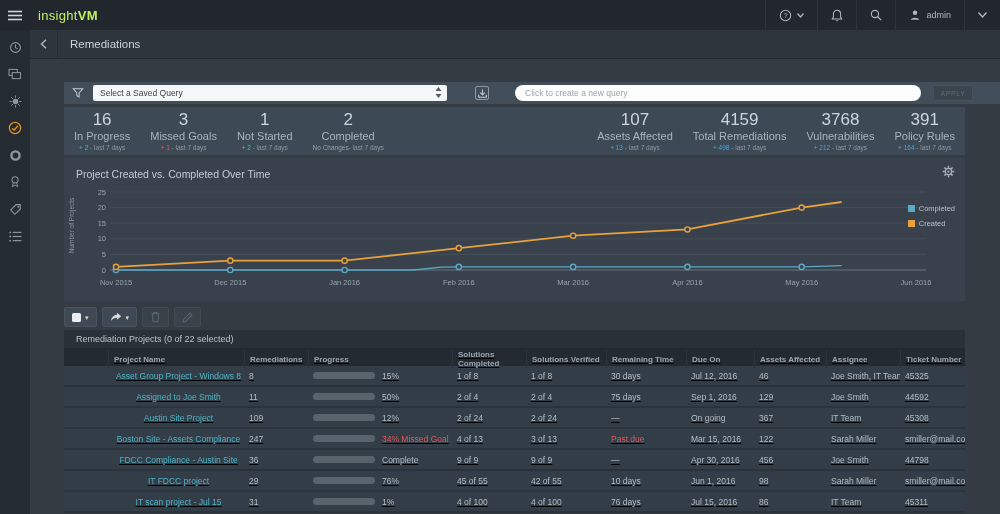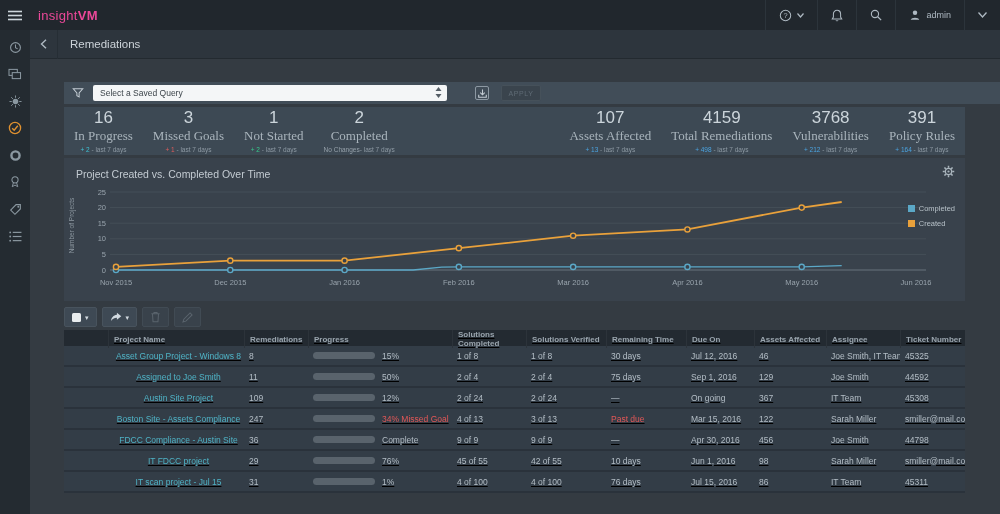--- a/index.html
+++ b/index.html
@@ -5,21 +5,21 @@
   * { margin:0; padding:0; box-sizing:border-box; }
   html,body { width:1000px; height:514px; overflow:hidden; }
   body { position:relative; background:#343b42; font-family:"Liberation Sans",sans-serif;
          -webkit-font-smoothing:antialiased; }
   svg { display:block; }
 
   
   .app-header { position:absolute; top:0; left:0; right:0; height:30px; background:#21272d;
                 display:flex; align-items:center; z-index:9; }
   .hamburger { width:30px; height:30px; display:flex; align-items:center; justify-content:center; cursor:pointer; }
-  .logo { margin-left:8px; font-size:13px; color:#ec4899; letter-spacing:.3px; }
+  .logo { margin-left:8px; font-size:13px; color:#bef264; letter-spacing:.3px; }
   .logo b { font-weight:bold; }
   .hdr-right { margin-left:auto; display:flex; height:30px; }
   .hdr-item { display:flex; align-items:center; justify-content:center; padding:0 13px;
               border-left:1px solid #2c343b; color:#aeb9c2; font-size:9px; gap:5px; cursor:pointer; }
 
   
   .sidebar { position:absolute; top:30px; left:0; width:30px; bottom:0; background:#242b31;
              display:flex; flex-direction:column; align-items:center; padding-top:10px; gap:13px; z-index:8; }
   .side-item { width:26px; height:14px; display:flex; align-items:center; justify-content:center;
                color:#8b98a1; cursor:pointer; }
@@ -53,21 +53,21 @@
                border-radius:2px; color:#5f6b75; font-size:7px; letter-spacing:.6px;
                font-family:"Liberation Sans",sans-serif; cursor:default; }
 
   
   .stats-band { position:absolute; top:48px; left:34px; width:901px; height:48px; background:#3d4954;
                 display:flex; align-items:stretch; }
   .proj-tile { width:66px; background:#5fa0c2; display:flex; align-items:center; justify-content:center;
                font-size:11.5px; color:#20333f; cursor:pointer; }
   .stat { display:flex; flex-direction:column; align-items:center; justify-content:center; padding:0 10px; min-width:70px; }
   .stat .v { font-size:17px; font-weight:300; color:#ccd5db; line-height:18px; }
-  .stat .l { font-size:13px; color:#a9b4bc; margin-top:1px;font-family:Liberation Serif, serif; }
+  .stat .l { font-size:11px; color:#a9b4bc; margin-top:1px; }
   .stat .d { font-size:6.5px; color:#8d99a3; margin-top:2px; }
   .stat .d .teal  { color:#3fc1d4; }
   .stat .d .red   { color:#e05c5c; }
   .stat .d .green { color:#37c98b; }
   .stat .d .blue  { color:#4aa3e0; }
   .stat .d .grey  { color:#96a1aa; }
   .stats-spacer { flex:1; }
 
   
   .chart-card { position:absolute; top:99px; left:34px; width:901px; height:143px; background:#39424c; }
@@ -283,20 +283,21 @@
           </svg>
       </span>
     </div>
     <div class="save-q">
       <svg width="9" height="9" viewBox="0 0 10 10">
           <line x1="5" y1="0.5" x2="5" y2="6" stroke="currentColor" stroke-width="1.2"></line>
           <polyline points="2.5,4 5,6.5 7.5,4" fill="none" stroke="currentColor" stroke-width="1.2"></polyline>
           <polyline points="0.8,6.5 0.8,9.2 9.2,9.2 9.2,6.5" fill="none" stroke="currentColor" stroke-width="1.2"></polyline>
         </svg>
     </div>
+    <input class="query-input" type="text" placeholder="Click to create a new query" style="">
     <button class="apply-btn">APPLY</button>
   </div>
 
   <div class="stats-band">
 
       <div class="stat">
         <span class="v">16</span>
         <span class="l">In Progress</span>
         <span class="d"><span class="teal">+ 2</span> <span>- last 7 days</span></span>
       </div>
@@ -442,20 +443,21 @@
     <div class="tb-btn disabled">
       <span>
         <svg width="11" height="11" viewBox="0 0 12 12">
             <path d="M1 11l1-3.2L8.8 1 11 3.2 4.2 10z" fill="none" stroke="currentColor" stroke-width="1.1"></path>
           </svg>
       </span>
     </div>
   </div>
 
   <div class="table-card">
+    <div class="table-title">Remediation Projects (0 of 22 selected)</div>
 
     <div class="grid thead">
       <span class="th"></span>
       <span class="th">Project Name</span>
       <span class="th">Remediations</span>
       <span class="th">Progress</span>
       <span class="th">Solutions Completed</span>
       <span class="th">Solutions Verified</span>
       <span class="th">Remaining Time</span>
       <span class="th">Due On</span>

